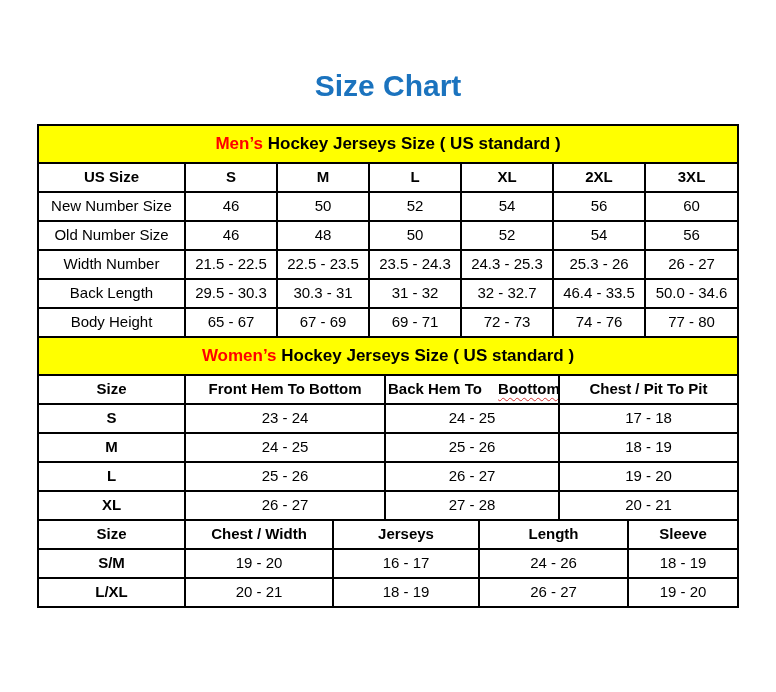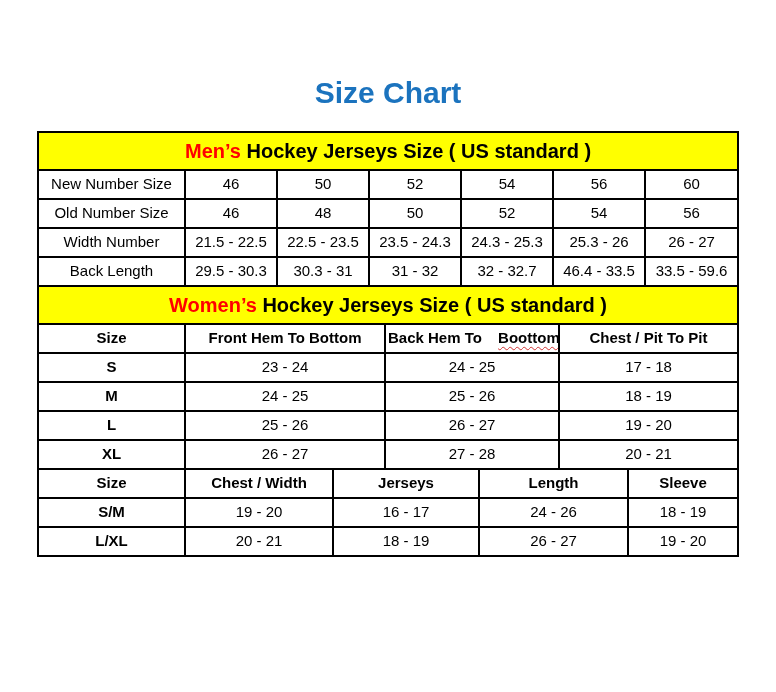--- a/index.html
+++ b/index.html
@@ -6,21 +6,21 @@
   body {
     width: 776px;
     height: 692px;
     background: #ffffff;
     font-family: "Liberation Sans", sans-serif;
     color: #000000;
     overflow: hidden;
   }
   .page { width: 776px; height: 692px; }
   .page-title {
-    margin: 13px;
+    margin: 6px;
     padding-top: 60px;
     text-align: center;
     font-size: 30px;
     font-weight: bold;
     color: #1B73BE;
     line-height: 40px;
     letter-spacing: 0px;
   }
   .tables-wrap { margin: 18px 0 0 37px; width: 700px; }
   table {
@@ -36,21 +36,21 @@
     padding: 0 2px;
     font-size: 15px;
     height: 27px;
     line-height: 1.1;
     overflow: hidden;
     white-space: nowrap;
   }
   tr.band td {
     background: #FFFF00;
     height: 36px;
-    font-size: 20px;
+    font-size: 17px;
     font-weight: bold;
   }
   .red-word { color: #FF0000; }
   th { font-weight: bold; }
   td.lbl-bold { font-weight: bold; }
   td.lbl-reg  { font-weight: normal; }
   .squiggle {
     text-decoration-line: underline;
     text-decoration-style: wavy;
     text-decoration-color: #D23333;
@@ -76,20 +76,29 @@
         <col style="width:92px">
           <col style="width:92px">
           <col style="width:92px">
           <col style="width:93px">
       </colgroup>
       <tbody>
           <tr class="band">
         <td colspan="7"><span class="red-word">Men’s</span><span> Hockey Jerseys Size ( US standard )</span></td>
       </tr>
       <tr>
+        <th>US Size</th>
+        <th>S</th>
+        <th>M</th>
+        <th>L</th>
+        <th>XL</th>
+        <th>2XL</th>
+        <th>3XL</th>
+      </tr>
+      <tr>
         <td class="lbl-reg">New Number Size</td>
         <td>46</td>
         <td>50</td>
         <td>52</td>
         <td>54</td>
         <td>56</td>
         <td>60</td>
       </tr>
       <tr>
         <td class="lbl-reg">Old Number Size</td>
@@ -109,21 +118,30 @@
         <td>25.3 - 26</td>
         <td>26 - 27</td>
       </tr>
       <tr>
         <td class="lbl-reg">Back Length</td>
         <td>29.5 - 30.3</td>
         <td>30.3 - 31</td>
         <td>31 - 32</td>
         <td>32 - 32.7</td>
         <td>46.4 - 33.5</td>
-        <td>33.5 - 59.6</td>
+        <td>50.0 - 34.6</td>
+      </tr>
+      <tr>
+        <td class="lbl-reg">Body Height</td>
+        <td>65 - 67</td>
+        <td>67 - 69</td>
+        <td>69 - 71</td>
+        <td>72 - 73</td>
+        <td>74 - 76</td>
+        <td>77 - 80</td>
       </tr>
     </tbody>
       </table>
 
     <table>
       <colgroup>
         <col style="width:147px">
           <col style="width:200px">
           <col style="width:174px">
           <col style="width:179px">

